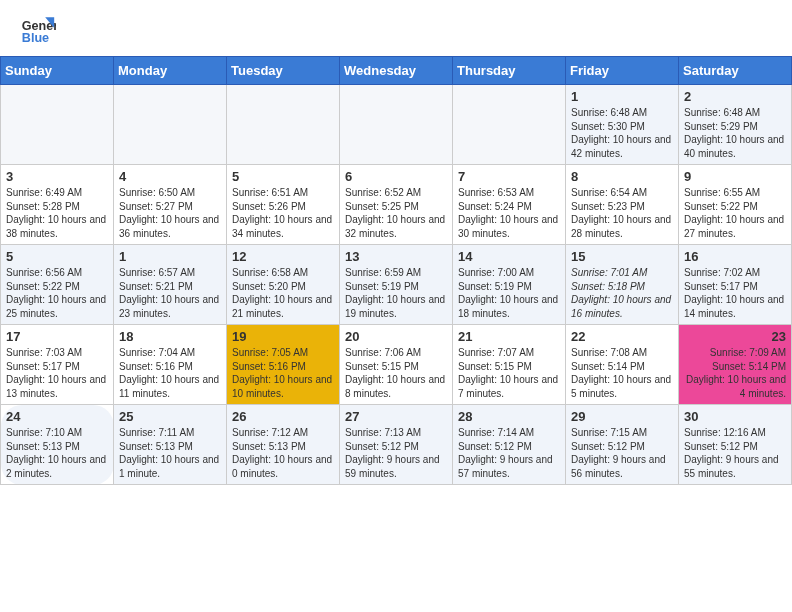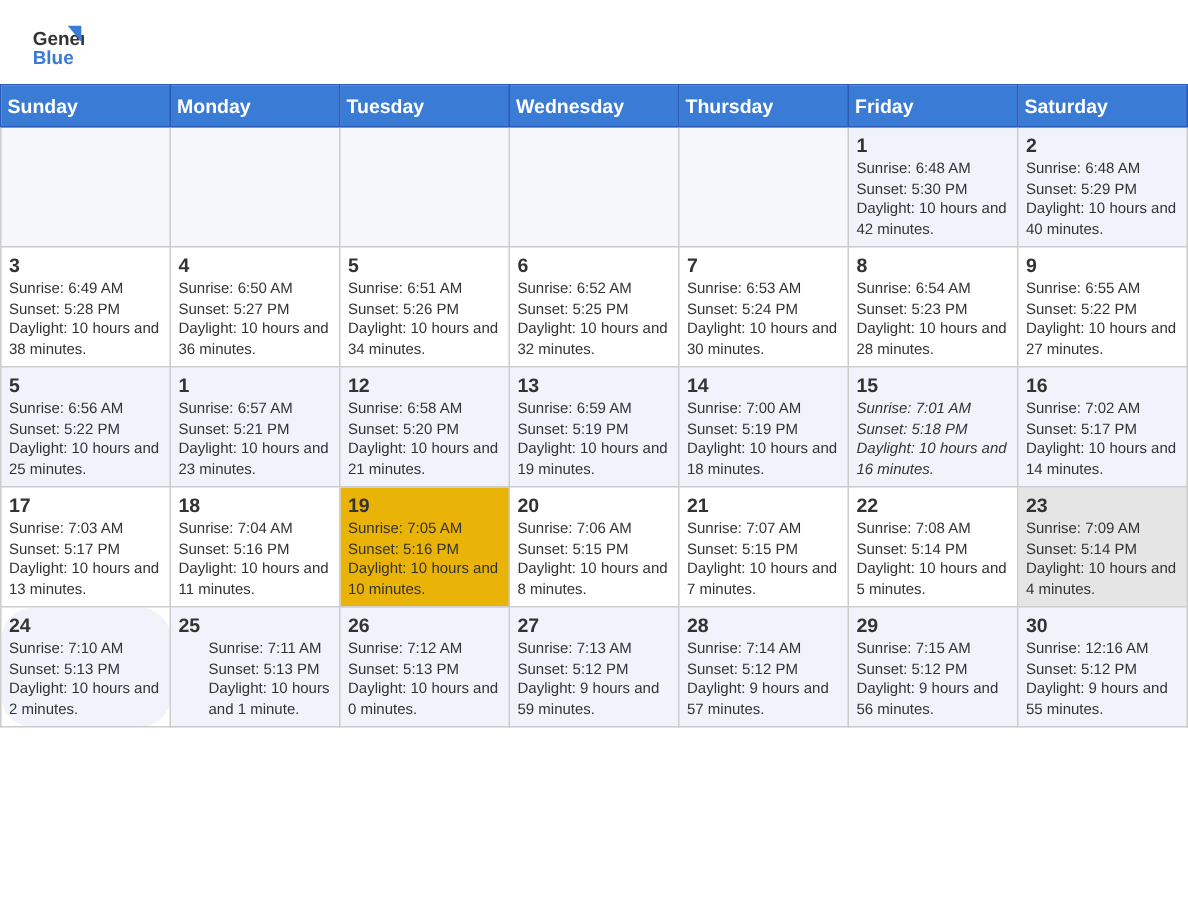--- a/index.html
+++ b/index.html
@@ -222,37 +222,37 @@
           <div class="cell-content" style="white-space: pre-line;">Sunrise: 7:07 AM
 Sunset: 5:15 PM
 Daylight: 10 hours and 7 minutes.</div>
         </td>
         <td style="background: rgb(255, 255, 255);">
           <span class="day-num">22</span>
           <div class="cell-content" style="white-space: pre-line;">Sunrise: 7:08 AM
 Sunset: 5:14 PM
 Daylight: 10 hours and 5 minutes.</div>
         </td>
-        <td style="background: #e5e5e5;">
+        <td style="background: #ec4899; text-align: right;">
           <span class="day-num">23</span>
           <div class="cell-content" style="white-space: pre-line;">Sunrise: 7:09 AM
 Sunset: 5:14 PM
 Daylight: 10 hours and 4 minutes.</div>
         </td>
       </tr>
       <tr>
         <td style="background: rgb(240, 244, 250); border-radius: 21px;">
           <span class="day-num">24</span>
           <div class="cell-content" style="white-space: pre-line;">Sunrise: 7:10 AM
 Sunset: 5:13 PM
 Daylight: 10 hours and 2 minutes.</div>
         </td>
         <td style="background: rgb(240, 244, 250);">
           <span class="day-num">25</span>
-          <div class="cell-content" style="white-space: pre-line; margin-left: 20px;">Sunrise: 7:11 AM
+          <div class="cell-content" style="white-space: pre-line;">Sunrise: 7:11 AM
 Sunset: 5:13 PM
 Daylight: 10 hours and 1 minute.</div>
         </td>
         <td style="background: rgb(240, 244, 250);">
           <span class="day-num">26</span>
           <div class="cell-content" style="white-space: pre-line;">Sunrise: 7:12 AM
 Sunset: 5:13 PM
 Daylight: 10 hours and 0 minutes.</div>
         </td>
         <td style="background: rgb(240, 244, 250); margin-top: 11px;">

